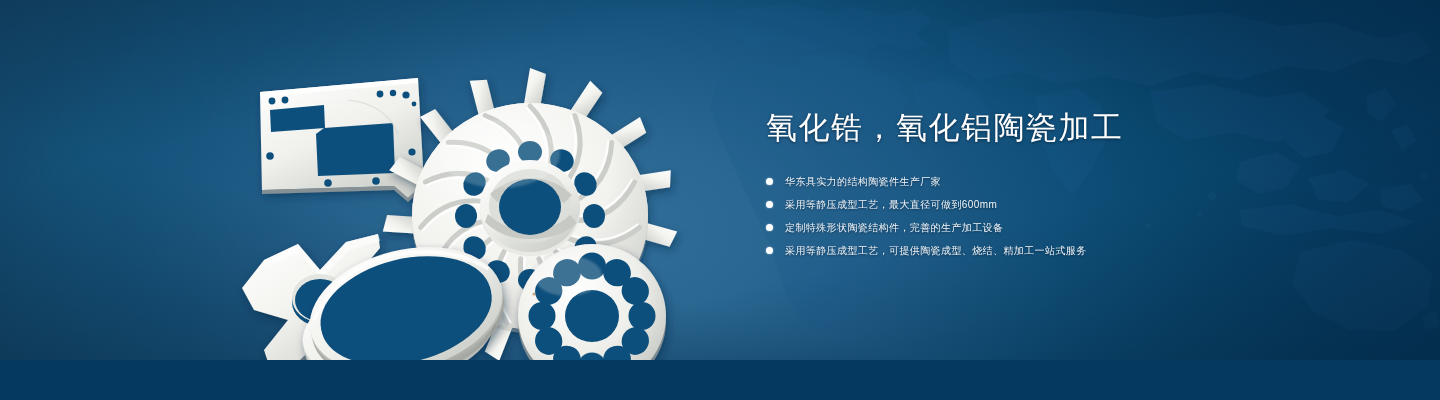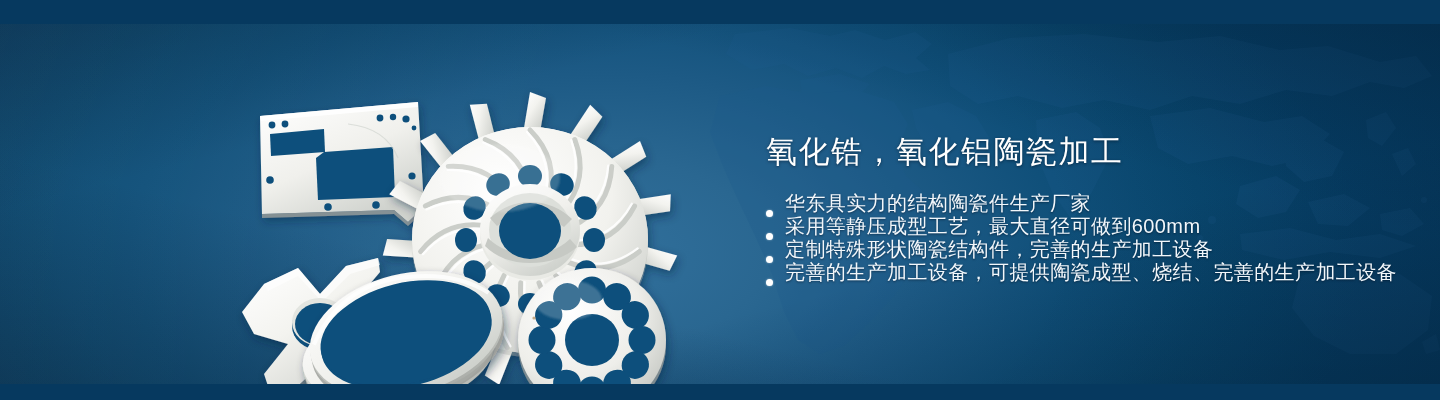--- a/index.html
+++ b/index.html
@@ -4,21 +4,20 @@
 <title>Ceramic Banner</title>
 <style>
   html,body{margin:0;padding:0;background:#06395f;}
   body{font-family:"Liberation Sans","DejaVu Sans",sans-serif;}
 
   .banner{
     position:relative;
     width:1440px;height:360px;
     overflow:hidden;
     background:#701a75;
-    margin-top:24px;
   }
 
   
   .bg-base{
     position:absolute;inset:0;
     background:
       radial-gradient(ellipse 760px 430px at 600px 230px,
         #31709c 0%, #2a6791 22%, #1d5a85 42%, #0f4f79 62%, #094870 80%, #06416a 100%);
   }
   .bg-vignette{
@@ -60,24 +59,24 @@
     font-size:31px;
     line-height:40px;
     letter-spacing:1.5px;
     font-weight:400;
     margin:0 0 22px 0;
     text-shadow:0 1px 3px rgba(0,12,28,.55);
     white-space:nowrap;
   }
   .bullets{list-style:none;margin:0;padding:0;}
   .bullets li{
-    display:flex;align-items:flex-end;
+    display:flex;align-items:center;
     height:23px;
     color:#f2f7fb;
-    font-size:20px;
+    font-size:10px;
     letter-spacing:.4px;
     text-shadow:0 1px 2px rgba(0,12,28,.5);
     white-space:nowrap;
   }
   .dot{
     width:7px;height:7px;border-radius:50%;
     background:#ffffff;
     margin-right:12px;flex:0 0 auto;
     box-shadow:0 0 2px rgba(255,255,255,.6);
   }
@@ -346,18 +345,18 @@
       <li>
         <span class="dot"></span>
         <span>采用等静压成型工艺，最大直径可做到600mm</span>
       </li>
       <li>
         <span class="dot"></span>
         <span>定制特殊形状陶瓷结构件，完善的生产加工设备</span>
       </li>
       <li>
         <span class="dot"></span>
-        <span>完善的生产加工设备，可提供陶瓷成型、烧结、完善的生产加工设备</span>
+        <span>采用等静压成型工艺，可提供陶瓷成型、烧结、精加工一站式服务</span>
       </li>
     </ul>
   </div>
 
 </div>
 
 </body></html>

